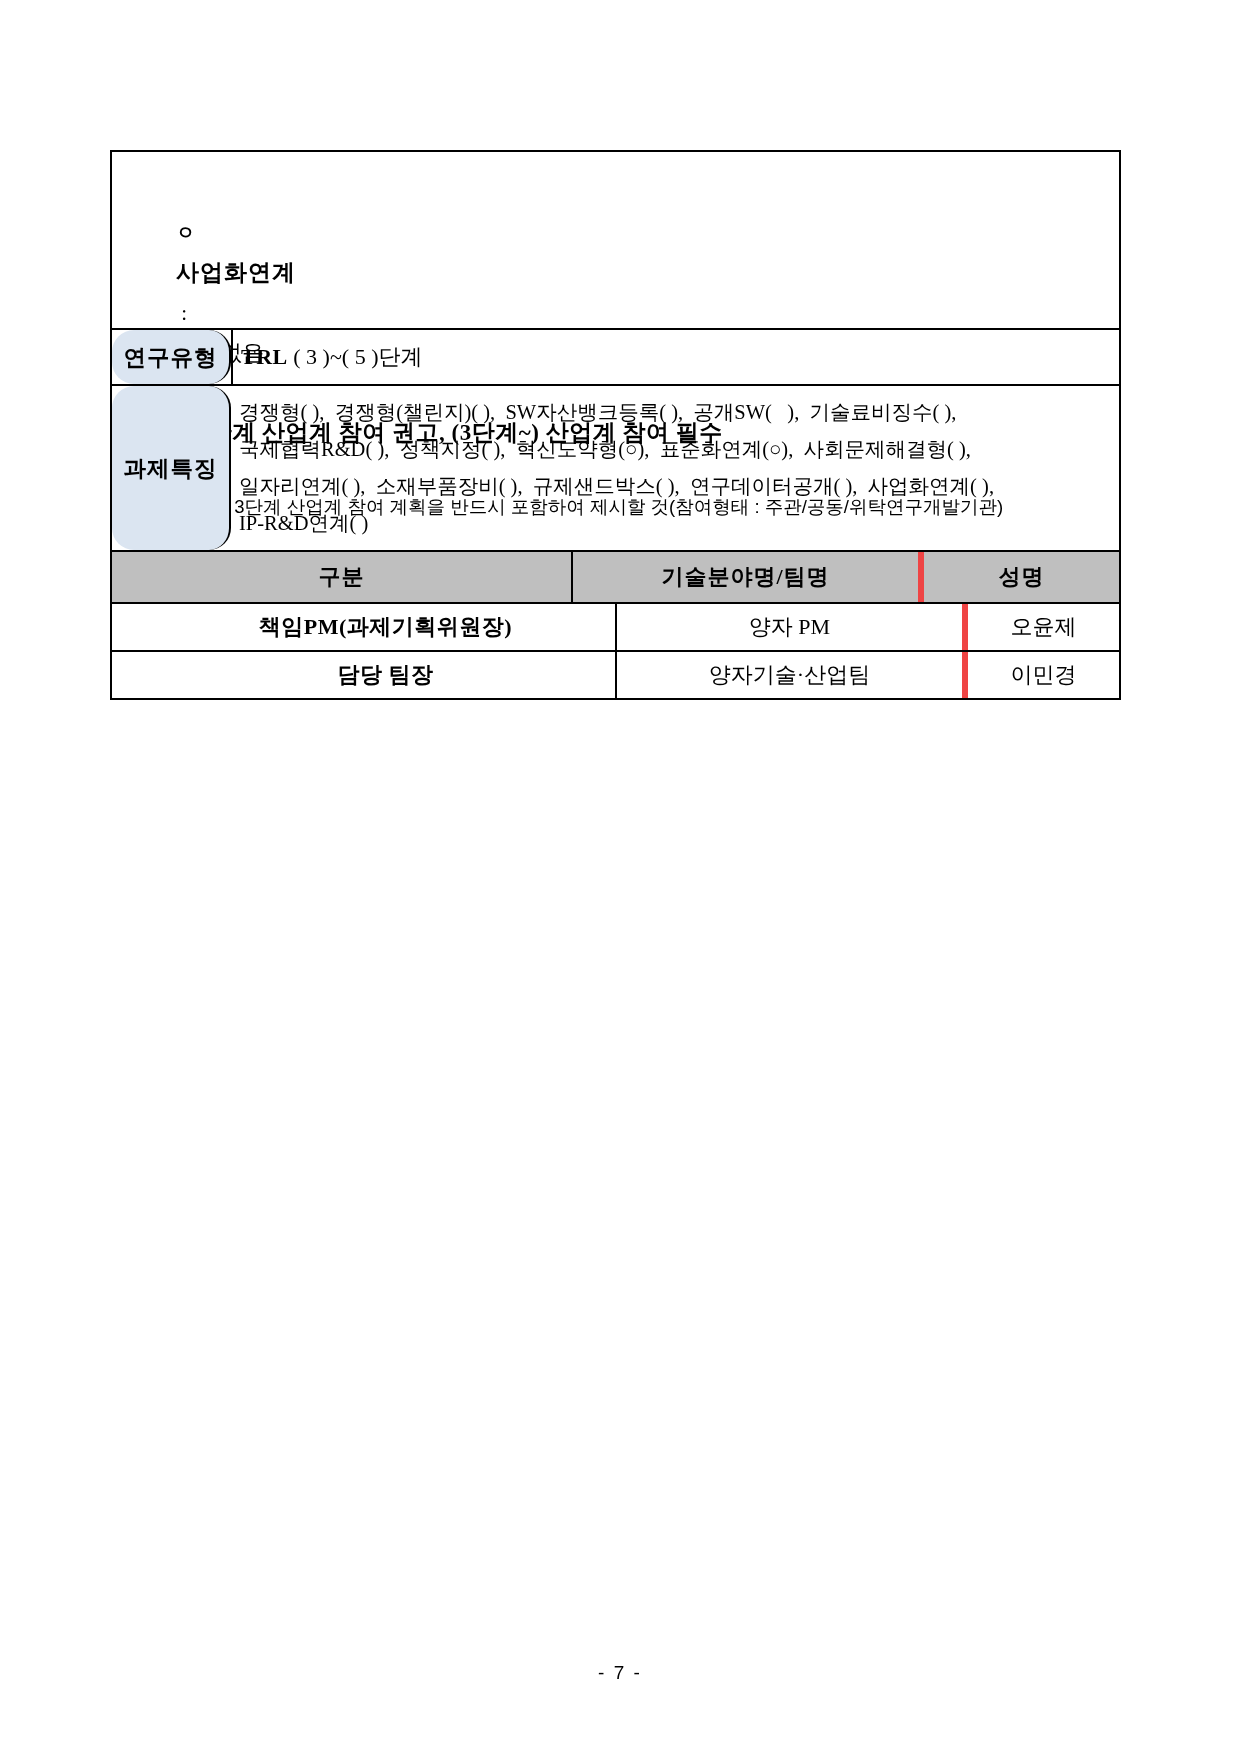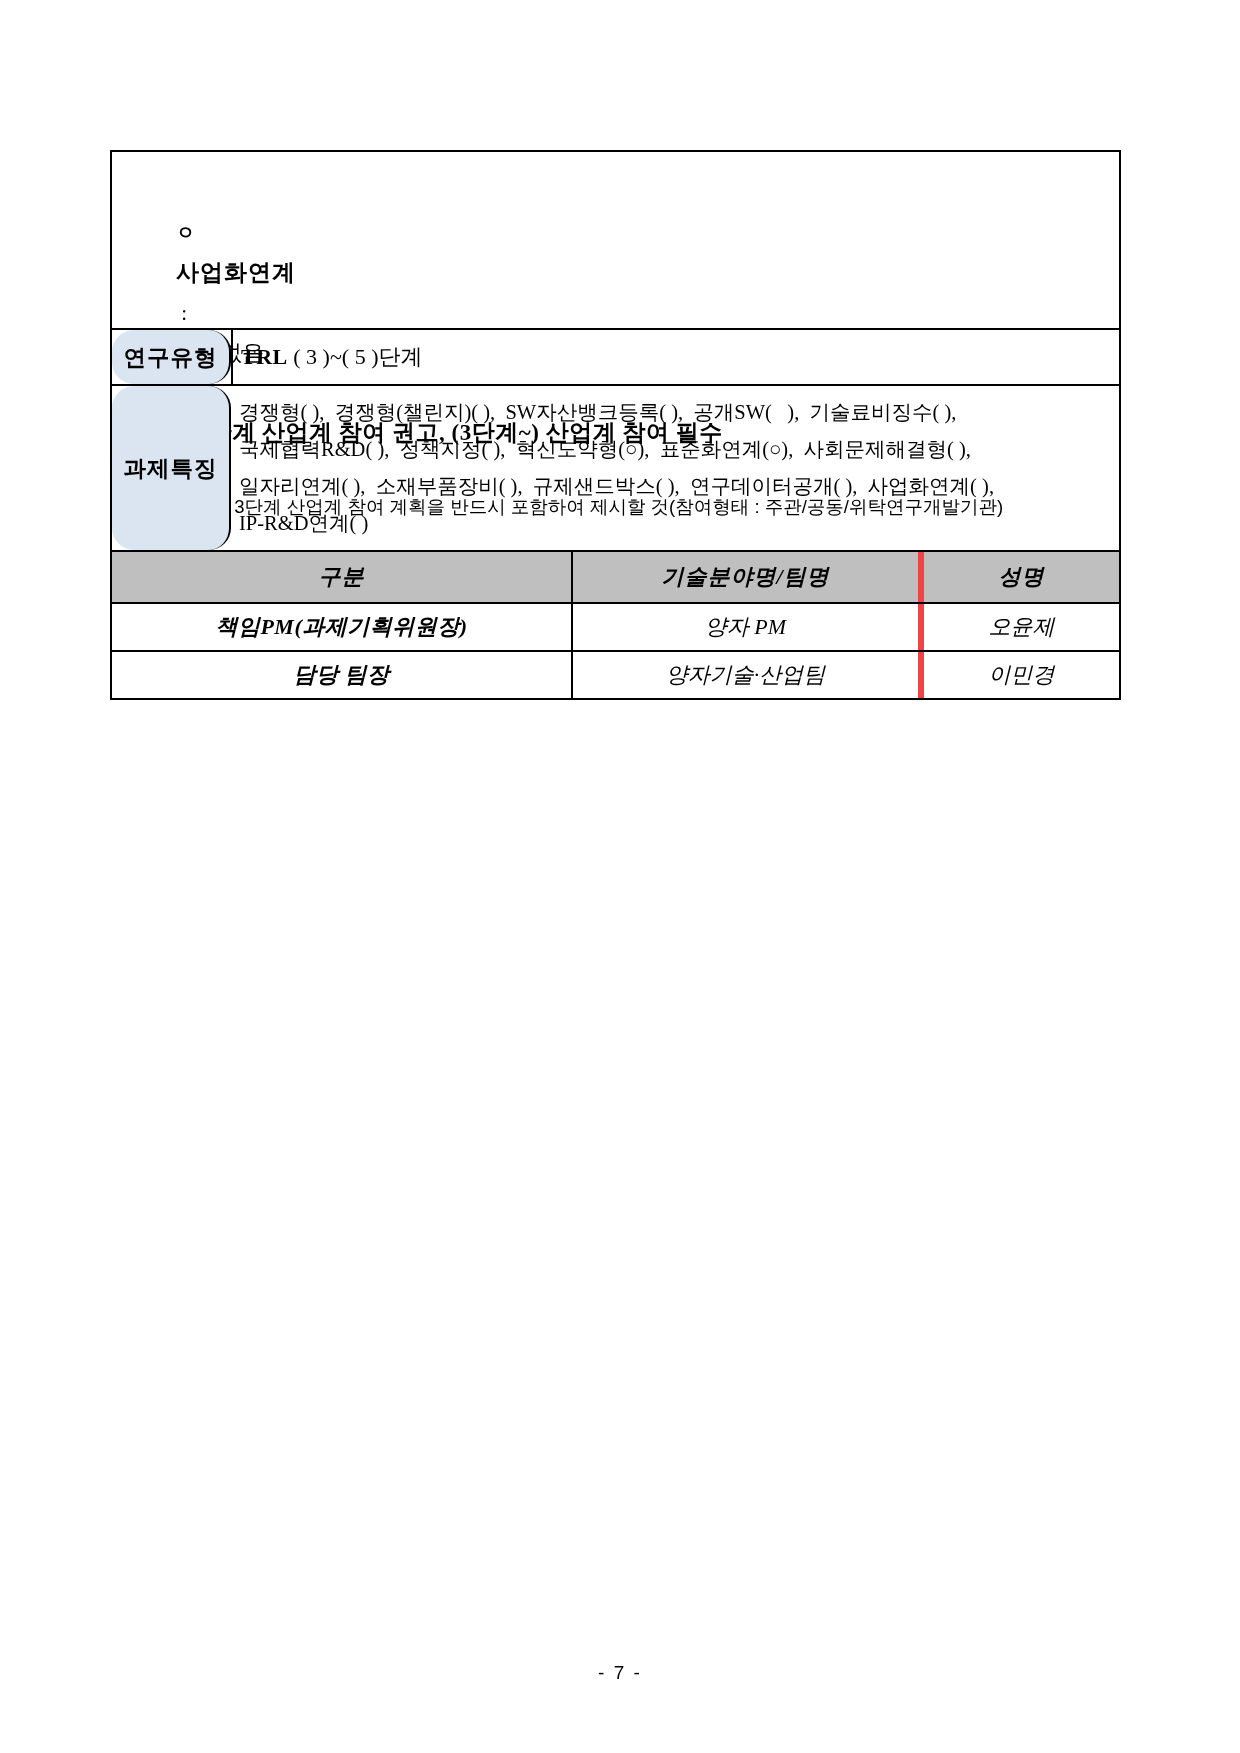--- a/index.html
+++ b/index.html
@@ -110,27 +110,26 @@
   }
   .tf-line {
     font-size: 20.5px;
     line-height: 37px;
     white-space: pre-wrap;
   }
 
   
   .pt-header { height: 52px; background: #bfbfbf; }
   .pt-header .pt-cell { font-weight: bold; font-size: 22px; letter-spacing: 1px; }
-  .pt-row { height: 48px; }
+  .pt-row { height: 48px; padding-left: 44px; }
   .pt-cell {
     display: flex;
     align-items: center;
     justify-content: center;
     font-size: 22px;
-    font-style: italic;
   }
   .pt-col1 { width: 459px; flex: none; }
   .pt-col2 { width: 347px; flex: none; border-left: 2px solid #000; }
   .pt-col3 { flex: 1; border-left: 6px solid #ef4444; }
   .pt-row .pt-col1 { font-weight: bold; letter-spacing: 0.5px; }
 
   
   .page-number {
     position: absolute;
     left: 0;

